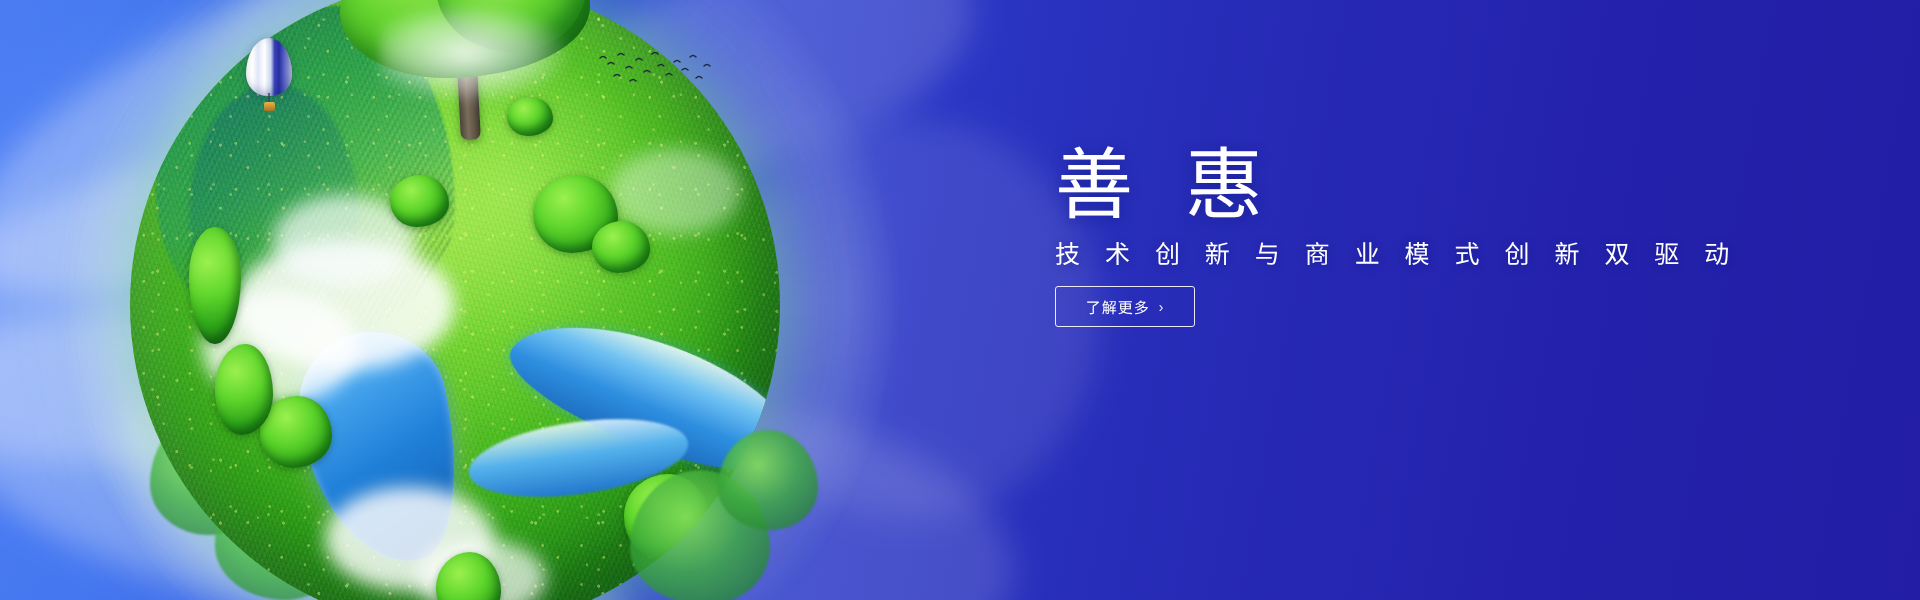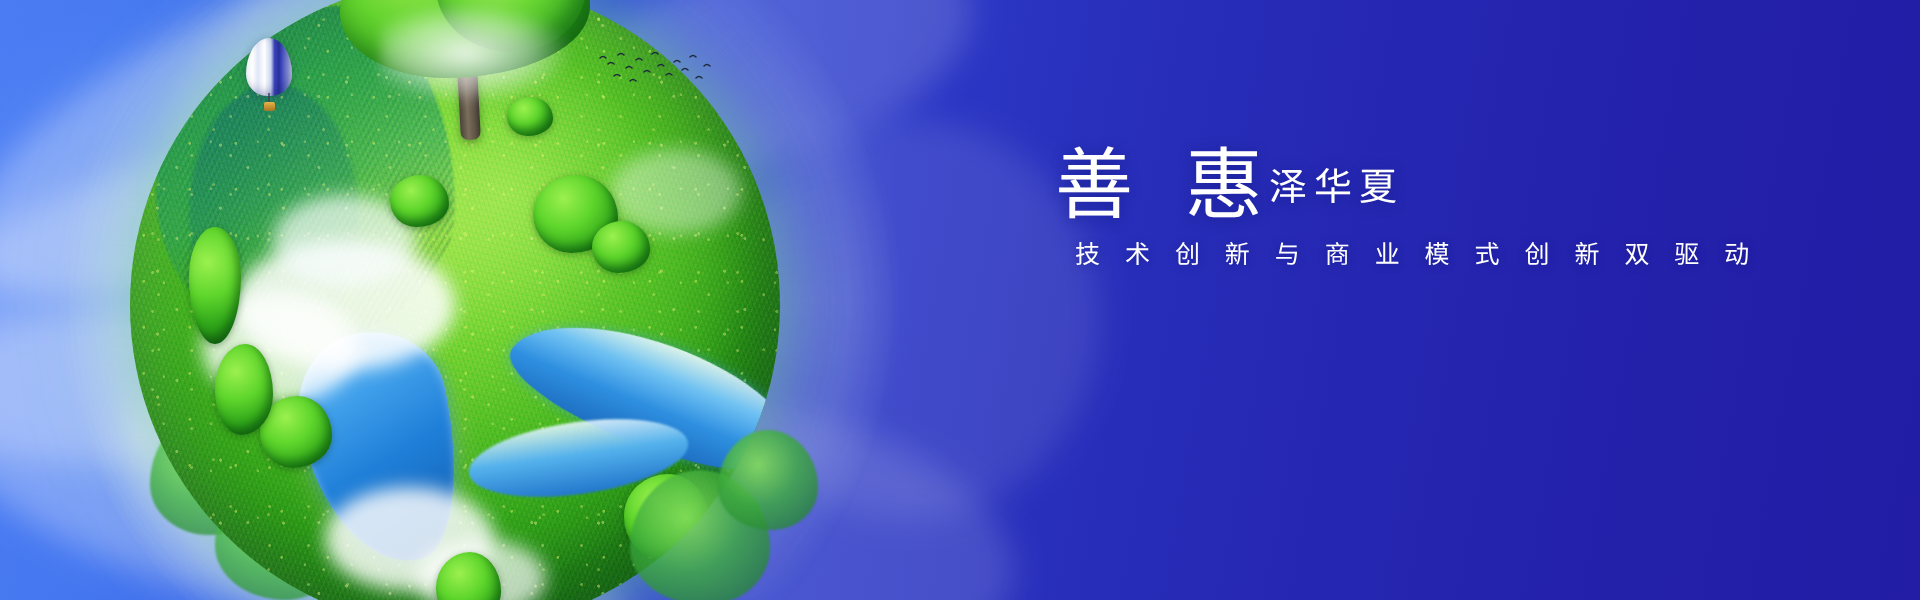--- a/index.html
+++ b/index.html
@@ -273,21 +273,20 @@
   .hl-gap{ display:inline-block; width:52px; }
 
   .subtitle{
     color:#ffffff;
     font-size:25px;
     letter-spacing:9px;
     white-space:nowrap;
     margin-top:6px;
     margin-bottom:16px;
     text-shadow:0 1px 8px rgba(10,20,110,.45);
-    margin-left:20px;
   }
   .desc{
     color:#f2f4ff;
     font-size:17px;
     letter-spacing:.6px;
     white-space:nowrap;
     margin-bottom:26px;
     text-shadow:0 1px 6px rgba(10,20,110,.4);
   }
   .cta{
@@ -382,21 +381,24 @@
                M100 30 q3 -3 6 0 M108 18 q3 -3 6 0 M34 33 q3 -3 6 0 M18 28 q3 -3 6 0"></path>
     </svg>
   </div>
 
   <div class="content">
 
     <div class="headline">
       <span class="hl-big">善</span>
       <span class="hl-gap"></span>
       <span class="hl-big">惠</span>
-      <span class="hl-small">泽华夏</span>
     </div>
 
     <div class="subtitle">技 术 创 新 与 商 业 模 式 创 新 双 驱 动</div>
 
 
+    <button class="cta">
+      <span>了解更多</span>
+      <span class="chev">›</span>
+    </button>
 
   </div>
 </div>
 
 </body></html>

